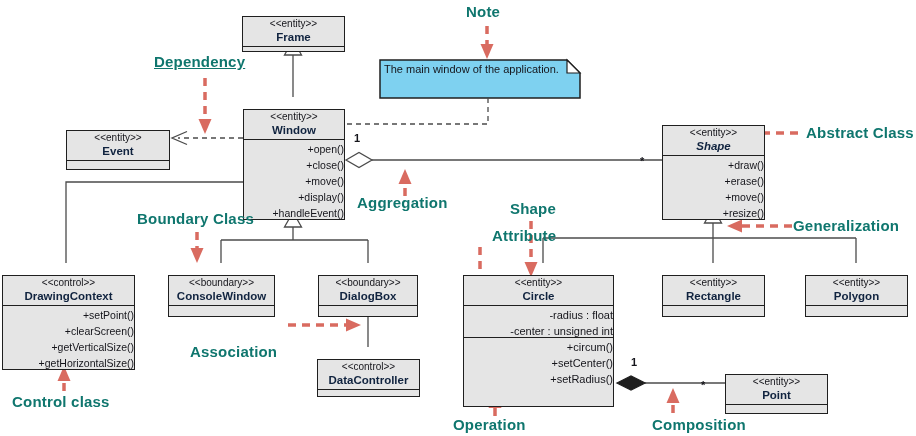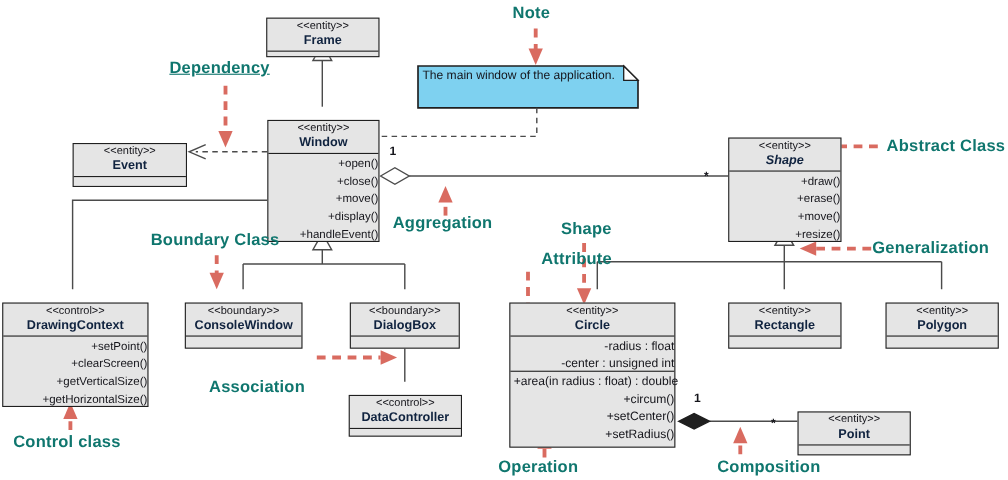--- a/index.html
+++ b/index.html
@@ -246,21 +246,20 @@
   <div class="uml-box" id="box-circle">
     <div class="head">
       <div class="stereo">&lt;&lt;entity&gt;&gt;</div>
       <div class="cname">Circle</div>
     </div>
     <div class="sec" id="sec-circle-attrs">
       <div class="member">-radius : float</div>
       <div class="member">-center : unsigned int</div>
     </div>
     <div class="sec grow">
-      <div class="member">+area(in radius : float) : double</div>
       <div class="member">+circum()</div>
       <div class="member">+setCenter()</div>
       <div class="member">+setRadius()</div>
     </div>
   </div>
 
   <div class="uml-box" id="box-rectangle">
     <div class="head">
       <div class="stereo">&lt;&lt;entity&gt;&gt;</div>
       <div class="cname">Rectangle</div>

